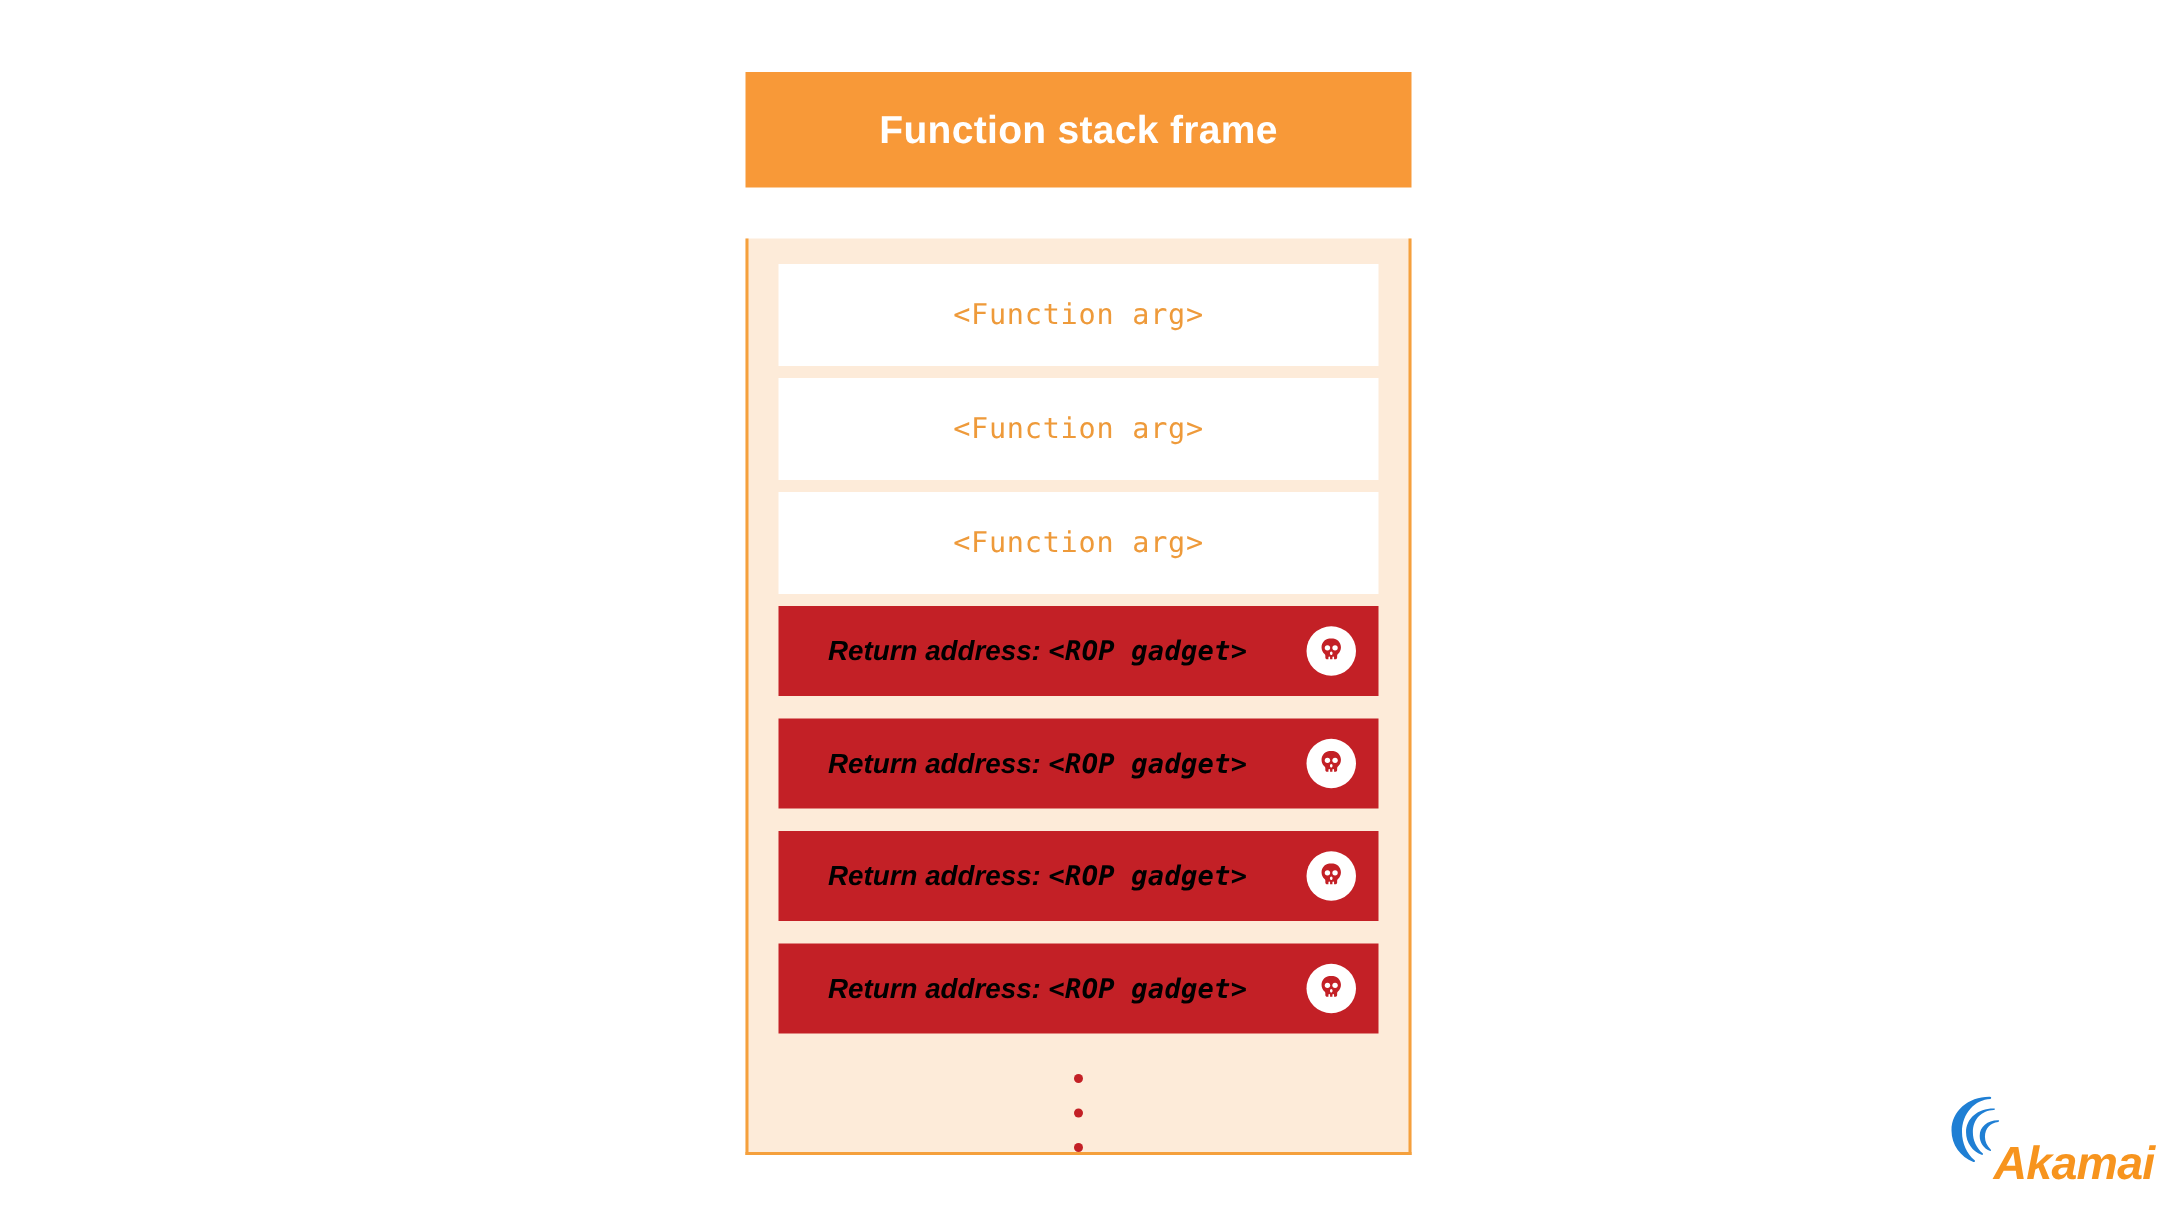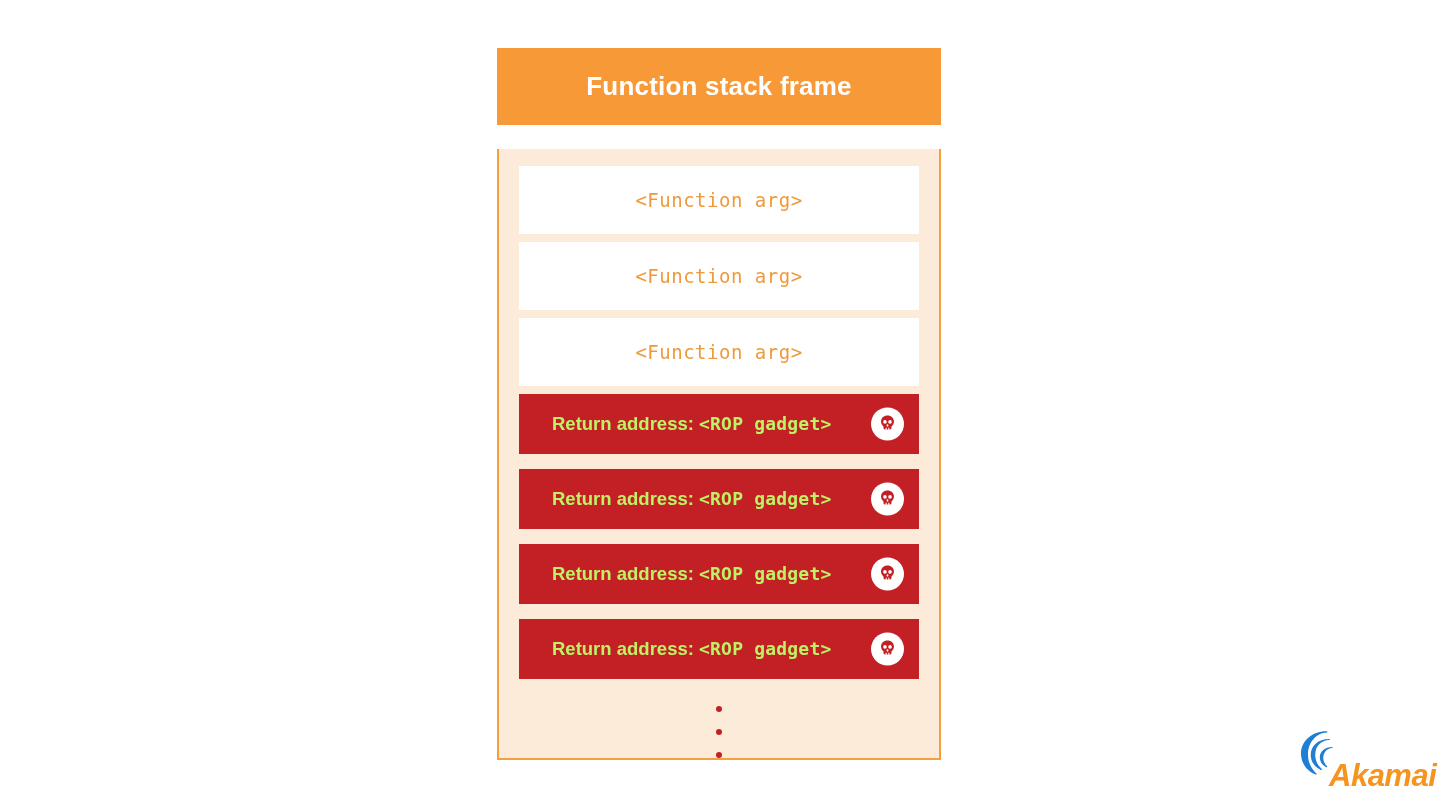--- a/index.html
+++ b/index.html
@@ -18,21 +18,20 @@
   
   #stack-frame {
     position: absolute;
     left: 497px;
     top: 48px;
     width: 444px;
     height: 710px;
     box-sizing: border-box;
     display: flex;
     flex-direction: column;
-    gap: 24px;
   }
 
   #frame-header {
     flex: 0 0 77px;
     background: #F89938;
     color: #ffffff;
     font-size: 26px;
     font-weight: bold;
     letter-spacing: 0.2px;
     display: flex;
@@ -43,20 +42,21 @@
 
   #frame-body {
     flex: 1 1 auto;
     background: #FDEBD9;
     border: 2px solid #F5A03C;
     border-top: none;
     box-sizing: border-box;
     padding: 17px 20px 0 20px;
     display: flex;
     flex-direction: column;
+    margin-top: 34px;
   }
 
   .slot {
     box-sizing: border-box;
     position: relative;
     display: flex;
     align-items: center;
     justify-content: center;
   }
 
@@ -75,24 +75,25 @@
 
   .slot.ret {
     height: 60px;
     background: #C32026;
     margin-bottom: 15px;
     justify-content: flex-start;
     padding-left: 33px;
   }
 
   .ret-label {
-    color: #bef264;
+    color: #000000;
     font-size: 18.5px;
     font-weight: bold;
     white-space: nowrap;
+    font-style: italic;
   }
   .ret-label .mono {
     font-family: "DejaVu Sans Mono", "Liberation Mono", monospace;
     font-size: 18px;
     font-weight: bold;
     letter-spacing: 0.2px;
   }
 
   .skull-badge {
     position: absolute;

